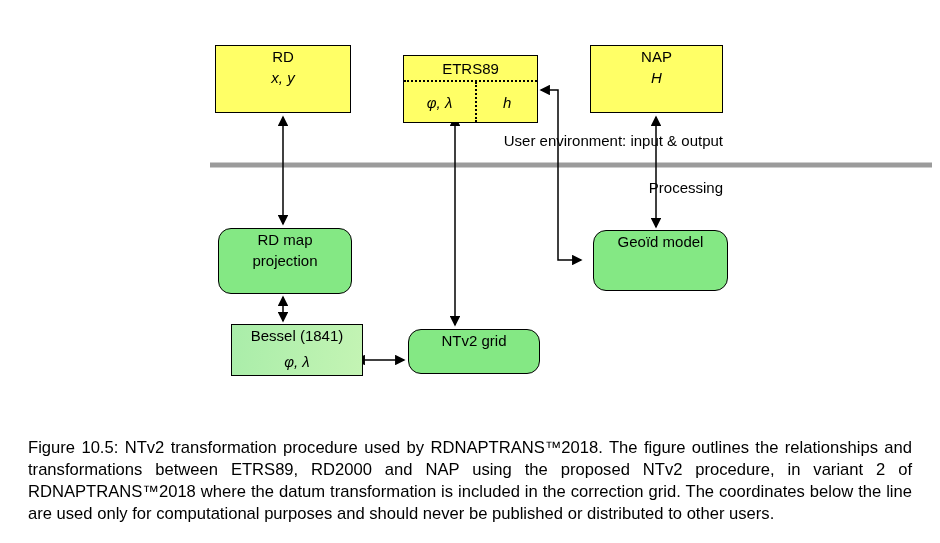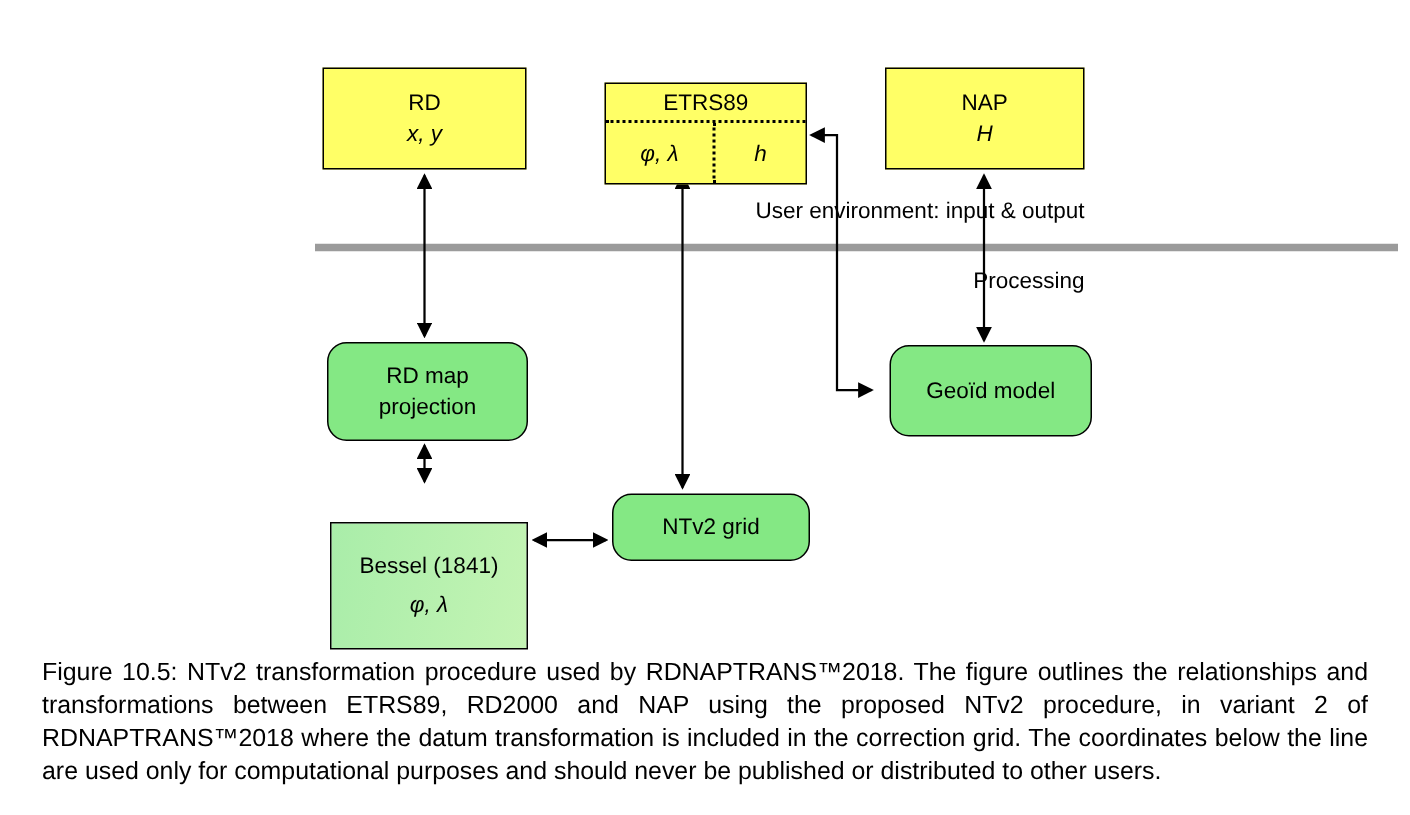--- a/index.html
+++ b/index.html
@@ -17,21 +17,20 @@
   .connectors { position: absolute; left: 0; top: 0; width: 940px; height: 543px; }
   .arr { stroke: #000; stroke-width: 1.5; fill: none; }
   .divider { stroke: var(--divider-gray, #9B9B9B); stroke-width: 5; }
 
   .box {
     position: absolute;
     border: 1.6px solid #000;
     display: flex;
     flex-direction: column;
     align-items: center;
-    justify-content: center;
     font-size: 15px;
     line-height: 1.4;
     text-align: center;
   }
   .yellow { background: var(--box-yellow, #FFFF66); }
   .green  { background: var(--box-green, #84E884); border-radius: 13px; }
   .green-rect { background: linear-gradient(100deg, var(--box-green-light, #9CEBA6) 0%, #C4F4B4 100%); }
   .italic { font-style: italic; }
 
   .etrs89 { justify-content: flex-start; }
@@ -106,21 +105,21 @@
 
   <div class="box green" style="left:218px; top:228px; width:134px; height:66px;">
     <div>RD map</div>
     <div>projection</div>
   </div>
 
   <div class="box green" style="left:593px; top:230px; width:135px; height:61px;">
     <div>Geoïd model</div>
   </div>
 
-  <div class="box green-rect" style="left:220px; top:324px; width:132px; height:85px;margin-top:24px;">
+  <div class="box green-rect" style="left:231px; top:324px; width:132px; height:52px;">
     <div>Bessel (1841)</div>
     <div class="italic bessel-sub">φ, λ</div>
   </div>
 
   <div class="box green" style="left:408px; top:329px; width:132px; height:45px;">
     <div>NTv2 grid</div>
   </div>
 
   <p class="caption">Figure 10.5: NTv2 transformation procedure used by RDNAPTRANS™2018. The figure outlines the relationships and transformations between ETRS89, RD2000 and NAP using the proposed NTv2 procedure, in variant 2 of RDNAPTRANS™2018 where the datum transformation is included in the correction grid. The coordinates below the line are used only for computational purposes and should never be published or distributed to other users.</p>
 

